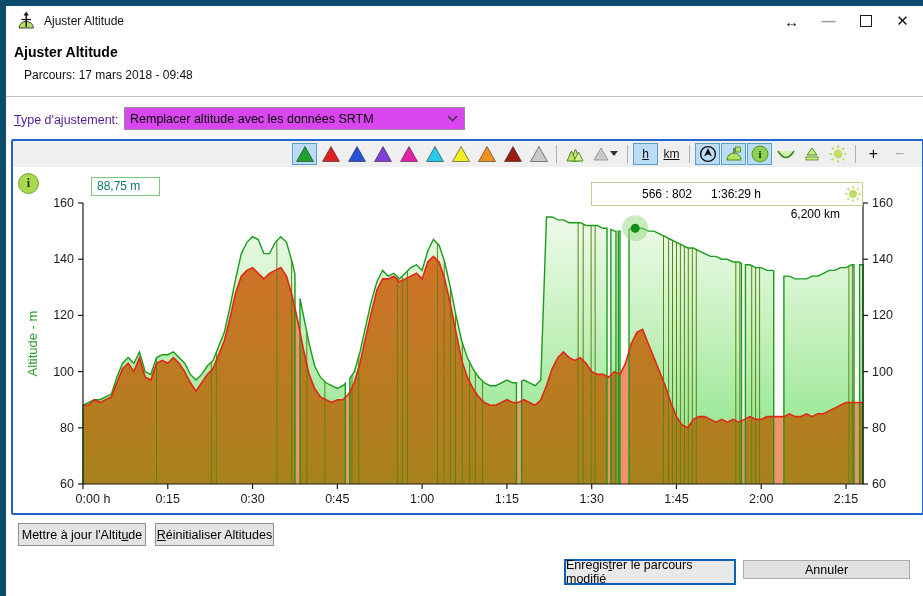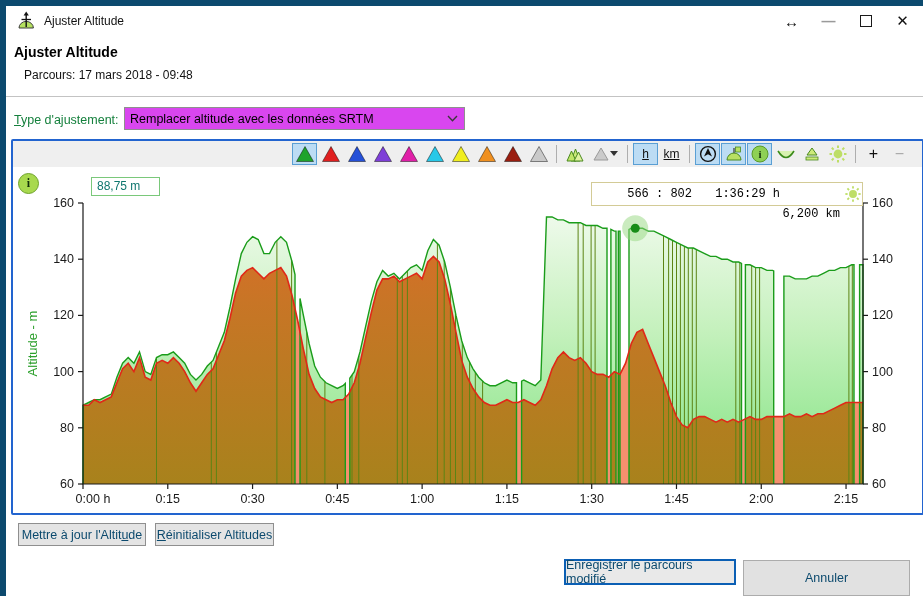--- a/index.html
+++ b/index.html
@@ -12,51 +12,51 @@
   .ctrl{width:37px;height:30px;display:flex;align-items:center;justify-content:center;font-size:14px;color:#111;}
   .ctrl.resize{font-weight:bold;font-size:15px;}
   .ctrl.min{color:#9a9a9a;font-weight:bold;}
   .maxbox{width:10px;height:10px;border:1.4px solid #1a1a1a;}
   .ctrl.close{font-size:15px;}
   
   .heading{position:absolute;left:8px;top:38px;font-size:14px;font-weight:bold;color:#000;}
   .subheading{position:absolute;left:18px;top:62px;font-size:12px;color:#111;}
   .divider{position:absolute;left:0;top:90px;width:100%;height:1px;background:#c3c3c3;}
   
-  .adjust-label{position:absolute;left:8px;top:107px;font-size:12.5px;color:#15803d;}
+  .adjust-label{position:absolute;left:8px;top:107px;font-size:12.5px;color:#4c1d95;}
   .accel{text-decoration:underline;}
   .combo{position:absolute;left:118px;top:101px;width:341px;height:23px;background:#d946ef;border:1px solid #8f8f8f;display:flex;align-items:center;box-sizing:border-box;}
   .combo-text{flex:1;padding-left:5px;font-size:12.5px;color:#000;white-space:nowrap;overflow:hidden;}
   .combo-arrow{width:24px;display:flex;align-items:center;justify-content:center;}
   
   .chart-panel{position:absolute;left:5px;top:133px;width:909px;height:372px;border:2px solid #2264cf;border-radius:2px;background:#fff;}
   .chart-toolbar{position:absolute;left:0;top:0;width:100%;height:26px;background:#efefef;display:flex;align-items:center;justify-content:flex-end;padding-right:10px;box-sizing:border-box;gap:1px;}
   .tbtn{width:25px;height:22px;display:flex;align-items:center;justify-content:center;border:1px solid transparent;box-sizing:border-box;background:transparent;font-size:12px;color:#111;}
   .tbtn.sel{background:#bcdcf4;border-color:#5a9fd4;}
   .tbtn.unit{font-size:12px;text-decoration:underline;}
   .tbtn.dis{color:#a8a8a8;}
   .tbtn.zoomin{font-size:16px;}
   .tbtn.zoomout{font-size:16px;}
   .tsep{width:1px;height:18px;background:#aeaeae;margin:0 4px;}
   .ddwrap{display:flex;align-items:center;}
   .chart-area{position:absolute;left:0;top:26px;width:905px;height:342px;background:#fff;}
   .chart-area svg.main{position:absolute;left:0;top:0;}
   .info-badge{position:absolute;left:5px;top:6px;width:19px;height:19px;border-radius:50%;background:#a8d94e;border:1px solid #6fa32c;display:flex;align-items:center;justify-content:center;font-size:12px;font-weight:bold;font-family:"Liberation Serif",serif;color:#14300a;}
   .cursor-label{position:absolute;left:78px;top:10px;background:#fff;border:1px solid #7ac87a;padding:1px 19px 2px 5px;font-size:12px;color:#0f766e;}
-  .info-box{position:absolute;left:578px;top:15px;width:272px;height:24px;background:#fff;border:1px solid #d3cb96;display:flex;align-items:center;font-size:12px;color:#000;box-sizing:border-box;font-family:Liberation Mono, monospace;}
+  .info-box{position:absolute;left:578px;top:15px;width:272px;height:24px;background:#fff;border:1px solid #d3cb96;display:flex;align-items:center;font-size:12px;color:#000;box-sizing:border-box;}
   .ib-pts{width:100px;text-align:right;}
-  .ib-time{width:88px;text-align:right;}
+  .ib-time{width:88px;text-align:center;}
   .ib-dist{width:60px;text-align:right;margin-top:40px;}
   .ib-sun{margin-left:4px;display:flex;align-items:center;}
   
-  .btn{position:absolute;background:#e4e4e4;border:1px solid #8f8f8f;font-size:12.5px;color:#0c4a6e;display:flex;align-items:center;justify-content:center;box-sizing:border-box;font-family:"Liberation Sans",sans-serif;}
+  .btn{position:absolute;background:#e4e4e4;border:1px solid #8f8f8f;font-size:12.5px;color:#000000;display:flex;align-items:center;justify-content:center;box-sizing:border-box;font-family:"Liberation Sans",sans-serif;}
   .btn.update{left:12px;top:517px;width:128px;height:23px;}
   .btn.reset{left:149px;top:517px;width:119px;height:23px;}
   .btn.save{left:558px;top:553px;width:172px;height:26px;border:2px solid #0b5fb4;background:#e9e9e9;}
-  .btn.cancel{left:737px;top:554px;width:167px;height:36px;background:#e1e1e1;border:1px solid #acacac;}
+  .btn.cancel{left:737px;top:554px;width:167px;height:19px;background:#e1e1e1;border:1px solid #acacac;}
 </style>
 </head>
 <body>
 
 <div class="win">
 
   <div class="titlebar">
     <svg class="tb-appicon" viewBox="0 0 20 20">
       <path d="M3,17 A7.2,6.6 0 0 1 17.4,17 Z" fill="#b4e05e" stroke="#3c3c3c" stroke-width="1"></path>
       <line x1="10.2" y1="3" x2="10.2" y2="16" stroke="#111" stroke-width="1.4"></line>

